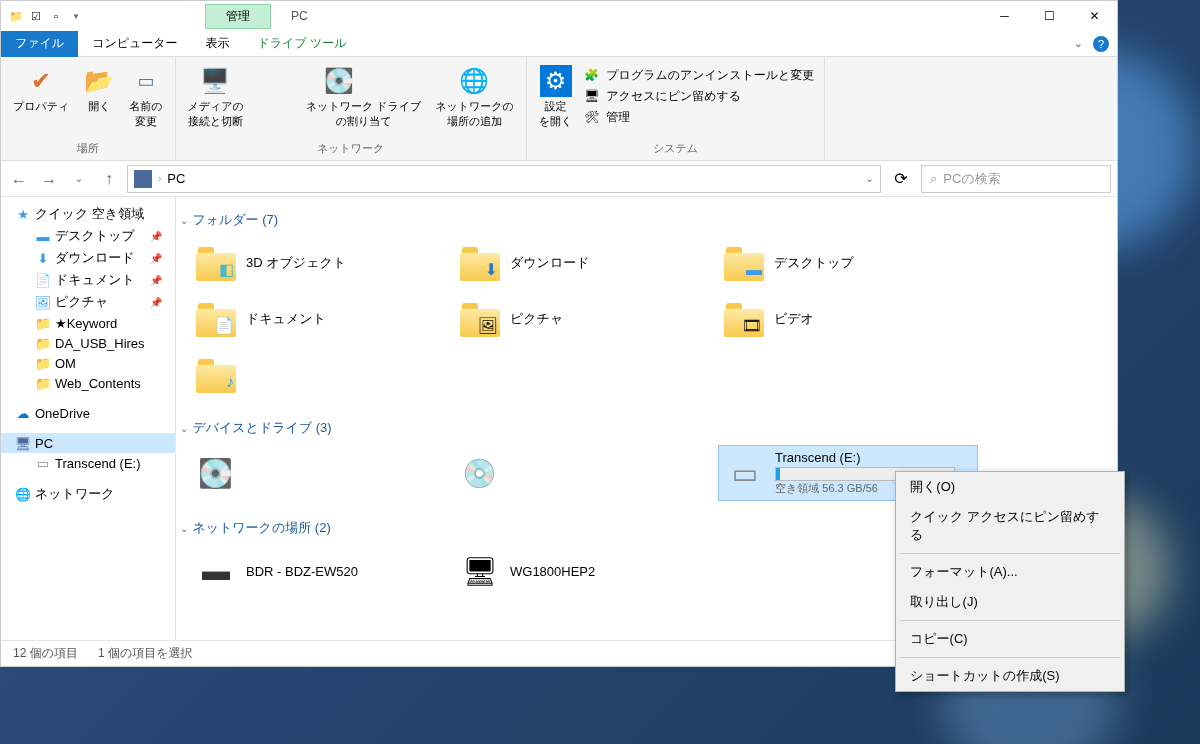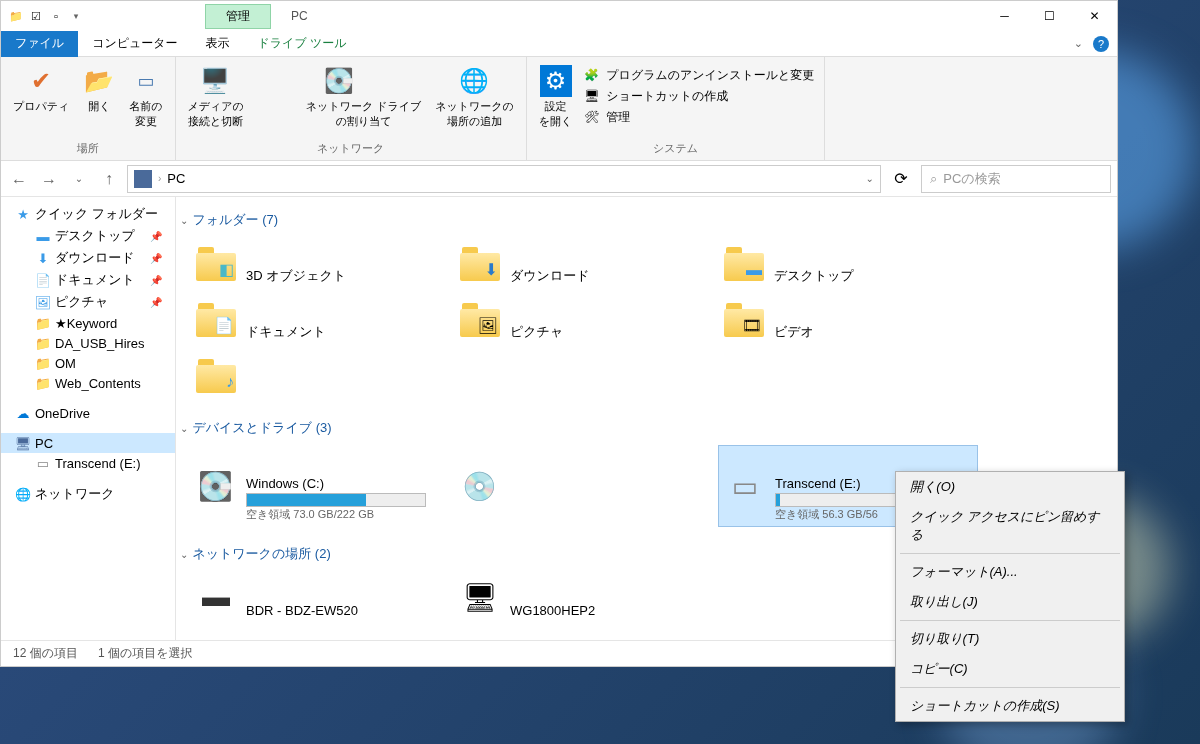--- a/index.html
+++ b/index.html
@@ -55,34 +55,34 @@
     .tree-spacer { height: 10px; }
     
     .content { flex: 1; padding: 10px 4px; overflow-y: auto; }
     .group-header { display: flex; align-items: center; font-size: 13px; color: #1a5aa0; padding: 4px 0; cursor: pointer; gap: 4px; }
     .group-header .chev { font-size: 10px; color: #666; }
     .items-grid { display: flex; flex-wrap: wrap; gap: 4px; padding: 4px 0 14px 10px; }
     .item { width: 260px; display: flex; align-items: center; gap: 8px; padding: 4px; cursor: pointer; font-size: 13px; }
     .item.selected { background: #cce8ff; border: 1px solid #99c2e8; }
     .item-icon { width: 44px; height: 44px; display: flex; align-items: center; justify-content: center; font-size: 28px; flex-shrink: 0; }
     .item-info { flex: 1; }
-    .item-name { font-size: 13px; margin-top: 26px; }
+    .item-name { font-size: 13px; }
     .item-sub { font-size: 11px; color: #666; }
     .drive-bar { width: 180px; height: 14px; border: 1px solid #bbb; background: #eee; margin-top: 2px; position: relative; }
     .drive-fill { height: 100%; background: #26a0da; }
     
     .folder-icon { position: relative; width: 40px; height: 36px; }
     .folder-back { position: absolute; width: 40px; height: 28px; bottom: 0; background: linear-gradient(#ffe9a5, #f7ca4d); border-radius: 2px; }
     .folder-tab { position: absolute; width: 16px; height: 8px; top: 2px; left: 2px; background: #f7ca4d; border-radius: 2px 2px 0 0; }
     .folder-overlay { position: absolute; bottom: 2px; right: 2px; font-size: 16px; }
     
     .status-bar { height: 26px; border-top: 1px solid #e5e5e5; display: flex; align-items: center; padding: 0 12px; font-size: 12px; color: #555; gap: 20px; }
     
     .context-menu { position: absolute; top: 471px; left: 895px; width: 230px; background: #f0f0f0; border: 1px solid #b0b0b0; box-shadow: 3px 3px 8px rgba(0,0,0,0.3); font-size: 13px; }
-    .ctx-item { padding: 6px 14px; cursor: pointer; font-style: italic; }
+    .ctx-item { padding: 6px 14px; cursor: pointer; }
     .ctx-sep { height: 1px; background: #ccc; margin: 3px 4px; }
   </style>
 </head>
 <body>
 
 <div class="bokeh bokeh1"></div>
 <div class="bokeh bokeh2"></div>
 <div class="bokeh bokeh3"></div>
 
 <div class="window">
@@ -160,21 +160,21 @@
           <div style="white-space:pre-line;">設定
 を開く</div>
         </div>
         <div class="rg-small-list">
           <div class="rg-small-item">
             <span class="rg-small-icon">🧩</span>
             <span>プログラムのアンインストールと変更</span>
           </div>
           <div class="rg-small-item">
             <span class="rg-small-icon">🖥</span>
-            <span>ショートカットの作成</span>
+            <span>アクセスにピン留めする</span>
           </div>
           <div class="rg-small-item">
             <span class="rg-small-icon">🛠</span>
             <span>管理</span>
           </div>
         </div>
       </div>
       <div class="rg-label">システム</div>
     </div>
   </div>
@@ -194,21 +194,21 @@
     <div class="search-box">
       <span>⌕</span>
       <span>PCの検索</span>
     </div>
   </div>
 
   <div class="body-area">
     <div class="tree">
       <div class="tree-item">
           <span class="tree-icon" style="color:#3a9be8;">★</span>
-          <span>クイック フォルダー</span>
+          <span>クイック 空き領域</span>
         </div>
       <div class="tree-item sub">
           <span class="tree-icon" style="color:#3a9be8;">▬</span>
           <span>デスクトップ</span>
           <span class="pin">📌</span>
         </div>
       <div class="tree-item sub">
           <span class="tree-icon" style="color:#3a9be8;">⬇</span>
           <span>ダウンロード</span>
           <span class="pin">📌</span>
@@ -349,27 +349,20 @@
           </div>
       </div>
 
       <div class="group-header">
           <span class="chev">⌄</span>
           <span>デバイスとドライブ (3)</span>
         </div>
       <div class="items-grid">
         <div class="item">
           <div class="item-icon" style="color:#888;">💽</div>
-          <div class="item-info">
-            <div class="item-name">Windows (C:)</div>
-            <div class="drive-bar">
-                <div class="drive-fill" style="width:67%;"></div>
-              </div>
-            <div class="item-sub">空き領域 73.0 GB/222 GB</div>
-          </div>
         </div>
         <div class="item">
           <div class="item-icon">💿</div>
         </div>
         <div class="item selected">
           <div class="item-icon" style="color:#888;">▭</div>
           <div class="item-info">
             <div class="item-name">Transcend (E:)</div>
             <div class="drive-bar">
                 <div class="drive-fill" style="width:2%;"></div>
@@ -407,18 +400,17 @@
 
 </div>
 
 <div class="context-menu">
   <div class="ctx-item">開く(O)</div>
   <div class="ctx-item">クイック アクセスにピン留めする</div>
   <div class="ctx-sep"></div>
   <div class="ctx-item">フォーマット(A)...</div>
   <div class="ctx-item">取り出し(J)</div>
   <div class="ctx-sep"></div>
-  <div class="ctx-item">切り取り(T)</div>
   <div class="ctx-item">コピー(C)</div>
   <div class="ctx-sep"></div>
   <div class="ctx-item">ショートカットの作成(S)</div>
 
 </div>
 
 </body></html>

